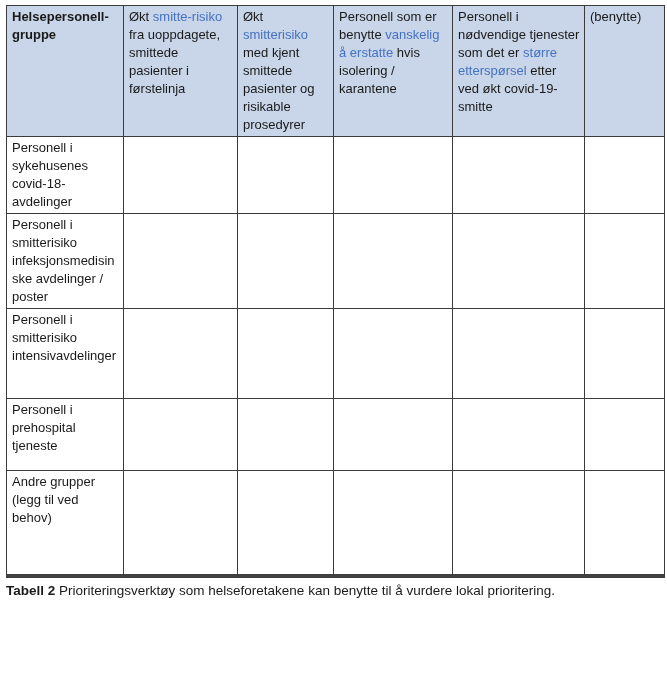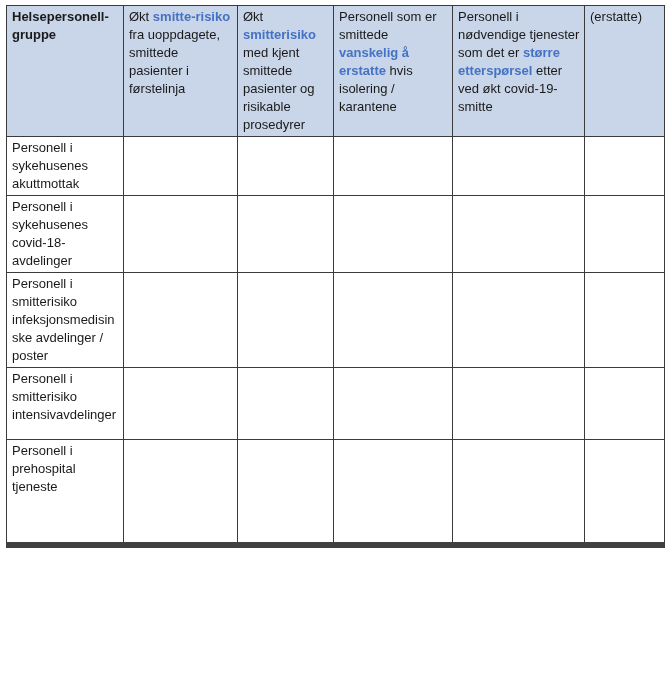--- a/index.html
+++ b/index.html
@@ -13,21 +13,21 @@
   body{
     font-family:"Liberation Sans","DejaVu Sans",sans-serif;
     color:var(--text);
   }
   .page{padding:5px 0 0 6px;width:667px;}
   table.priority{
     border-collapse:collapse;
     table-layout:fixed;
     width:658px;
     border:1px solid var(--border);
-    border-bottom:6px solid #404040;
+    border-bottom:4px solid #404040;
   }
   table.priority th, table.priority td{
     border:1px solid var(--border);
     vertical-align:top;
     text-align:left;
     padding:2px 4px 2px 5px;
     font-size:13px;
     line-height:18px;
     overflow-wrap:break-word;
     word-wrap:break-word;
@@ -38,21 +38,21 @@
   }
   table.priority thead tr{height:124px;}
   tbody tr:nth-child(1){height:54px;}
   tbody tr:nth-child(2){height:72px;}
   tbody tr:nth-child(3){height:90px;}
   tbody tr:nth-child(4){height:72px;}
   tbody tr:nth-child(5){height:105px;}
   tbody tr:nth-child(6){height:53px;margin-left:20px;}
   tbody tr:nth-child(7){height:63px;}
   .seg-bold{font-weight:bold;}
-  .seg-accent{color:var(--accent);font-weight:bold;}
+  .seg-accent{color:var(--accent);font-weight:normal;}
   .caption{
     margin-top:3px;
     font-size:13.5px;
     line-height:19px;
     width:660px;
   }
   .caption .bold{font-weight:bold;}
   col.c1{width:117px;} col.c2{width:114px;} col.c3{width:96px;}
   col.c4{width:119px;} col.c5{width:132px;} col.c6{width:80px;}
 </style>
@@ -67,34 +67,26 @@
         <col class="c3">
       <col class="c4">
         <col class="c5">
         <col class="c6">
     </colgroup>
     <thead>
       <tr id="header-row">
           <th><span class="seg-bold">Helsepersonell-gruppe</span></th>
           <th><span>Økt </span><span class="seg-accent">smitte-risiko</span><span> fra uoppdagete, smittede pasienter i førstelinja</span></th>
           <th><span>Økt </span><span class="seg-accent">smitterisiko</span><span> med kjent smittede pasienter og risikable prosedyrer</span></th>
-          <th><span>Personell som er smittede </span><span class="seg-accent">vanskelig å erstatte</span><span> hvis isolering / karantene</span></th>
+          <th><span>Personell som er benytte </span><span class="seg-accent">vanskelig å erstatte</span><span> hvis isolering / karantene</span></th>
           <th><span>Personell i nødvendige tjenester som det er </span><span class="seg-accent">større etterspørsel</span><span> etter ved økt covid-19-smitte</span></th>
-          <th><span>(erstatte)</span></th>
+          <th><span>(benytte)</span></th>
         </tr>
     </thead>
     <tbody id="body-rows">
-        <tr>
-          <td>Personell i sykehusenes akuttmottak</td>
-          <td></td>
-          <td></td>
-          <td></td>
-          <td></td>
-          <td></td>
-        </tr>
         <tr>
           <td>Personell i sykehusenes covid-18-avdelinger</td>
           <td></td>
           <td></td>
           <td></td>
           <td></td>
           <td></td>
         </tr>
         <tr>
           <td>Personell i smitterisiko infeksjonsmedisinske avdelinger / poster</td>
@@ -113,16 +105,25 @@
           <td></td>
         </tr>
         <tr>
           <td>Personell i prehospital tjeneste</td>
           <td></td>
           <td></td>
           <td></td>
           <td></td>
           <td></td>
         </tr>
+        <tr>
+          <td>Andre grupper (legg til ved behov)</td>
+          <td></td>
+          <td></td>
+          <td></td>
+          <td></td>
+          <td></td>
+        </tr>
       </tbody>
   </table>
 
+  <p class="caption"><span class="bold">Tabell 2</span><span> Prioriteringsverktøy som helseforetakene kan benytte til å vurdere lokal prioritering.</span><br></p>
 </div>
 
 </body></html>

